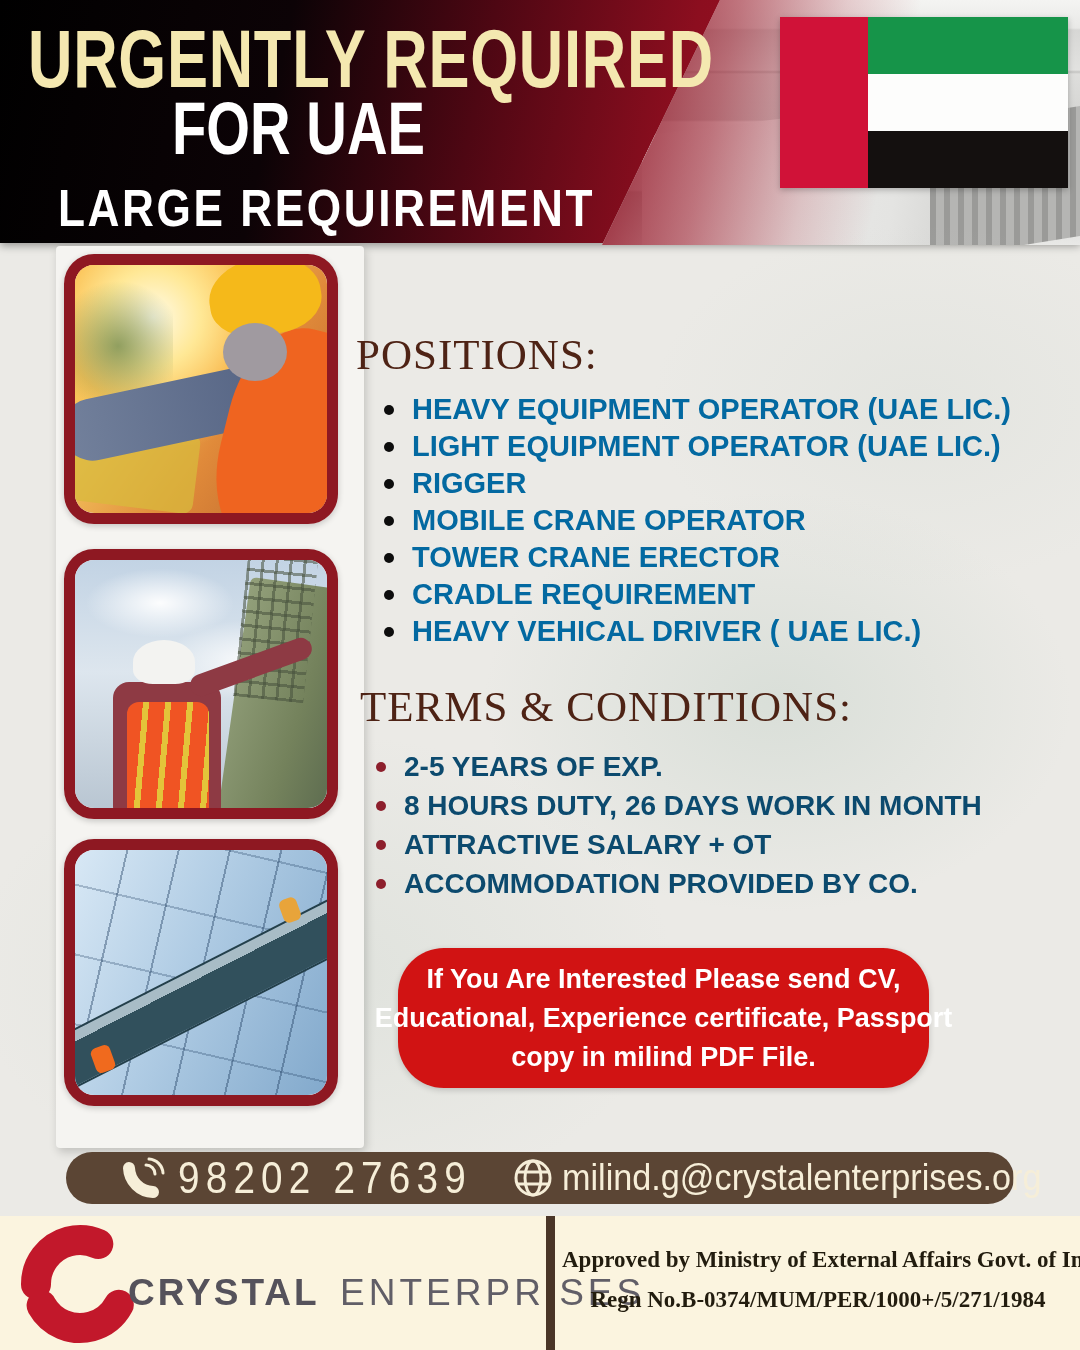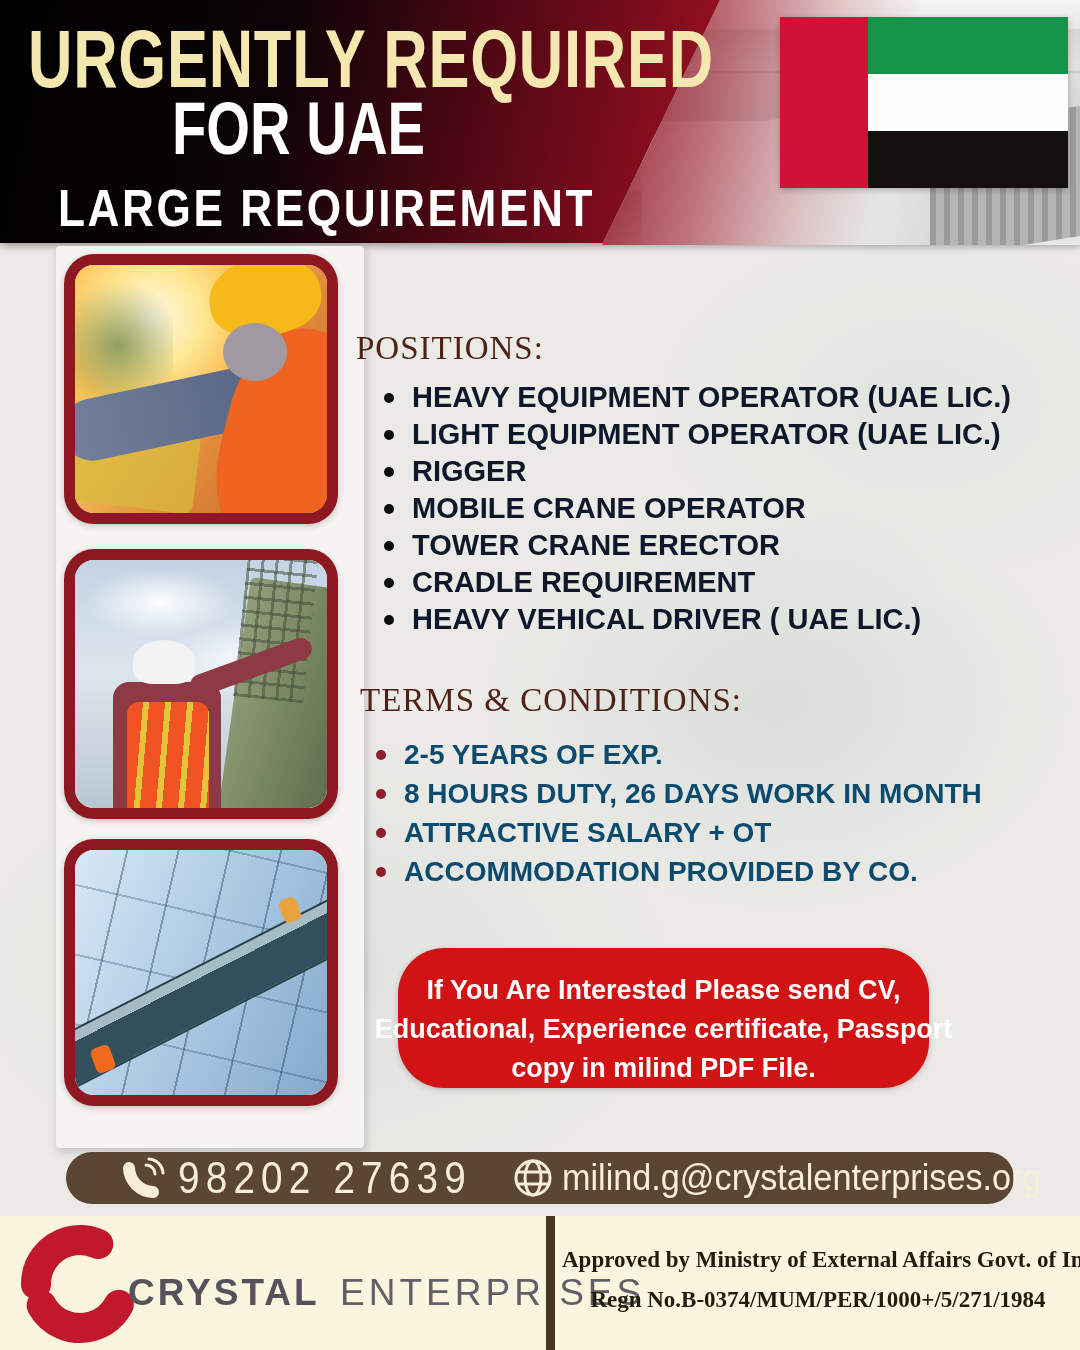--- a/index.html
+++ b/index.html
@@ -117,26 +117,26 @@
                repeating-linear-gradient(13deg,rgba(30,60,95,.28) 0 2px,transparent 2px 68px);}
   .p3plat{left:-36px;top:112px;width:340px;height:50px;
     background:linear-gradient(to bottom,#a8bcc6 0 10px,#31505c 10px 100%);
     border:2px solid #24404b;transform:rotate(-27deg);}
   .p3w1{left:18px;top:196px;width:20px;height:26px;background:#f06a1e;border-radius:6px;transform:rotate(-20deg);}
   .p3w2{right:28px;top:48px;width:18px;height:24px;background:#e8a43a;border-radius:6px;transform:rotate(-20deg);}
 
   
   .section-heading{
     margin:0;font-family:"Liberation Serif",serif;font-weight:normal;
-    font-size:33px;color:#4e2315;letter-spacing:1px;white-space:nowrap;
+    font-size:43px;color:#4e2315;letter-spacing:1px;white-space:nowrap;
   }
   #positions{position:absolute;left:356px;top:330px;width:724px;}
   #positions ul{list-style:none;margin:12px 0 0 0;padding:0;}
   #positions li{
-    position:relative;padding-left:56px;font-size:29px;font-weight:bold;color:#0f172a;
+    position:relative;padding-left:56px;font-size:29px;font-weight:bold;color:#0369a1;
     line-height:37px;white-space:nowrap;letter-spacing:0;
   }
   #positions li::before{
     content:"";position:absolute;left:28px;top:14px;width:10px;height:10px;border-radius:50%;
     background:#0d0d0d;
   }
   #terms{position:absolute;left:360px;top:682px;width:700px;}
   #terms ul{list-style:none;margin:16px 0 0 0;padding:0;}
   #terms li{
     position:relative;padding-left:44px;font-size:28px;font-weight:bold;color:#0c4a6e;
@@ -144,21 +144,21 @@
   }
   #terms li::before{
     content:"";position:absolute;left:16px;top:15px;width:10px;height:10px;border-radius:50%;
     background:#8d1f2c;
   }
 
   
   .cta{
     position:absolute;left:398px;top:948px;width:531px;height:140px;border-radius:46px;
     background:#d11313;box-shadow:0 2px 6px rgba(0,0,0,.18);
-    display:flex;flex-direction:column;justify-content:flex-end;align-items:center;
+    display:flex;flex-direction:column;justify-content:center;align-items:center;
   }
   .cta div{font-size:27px;font-weight:bold;color:#ffffff;line-height:39px;white-space:nowrap;}
 
   
   .contact{
     position:absolute;left:66px;top:1152px;width:948px;height:52px;border-radius:32px;
     background:#5b4534;display:flex;align-items:center;padding-left:54px;box-sizing:border-box;
   }
   .contact .num{
     font-size:44px;color:#f6eed8;letter-spacing:7px;white-space:nowrap;

